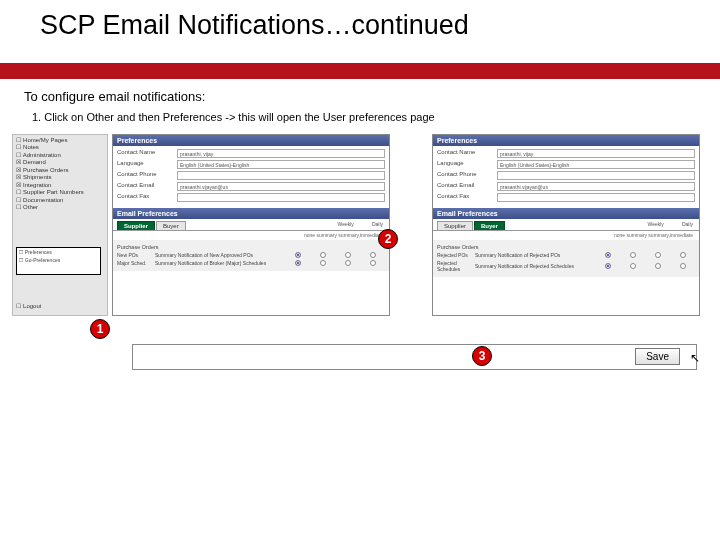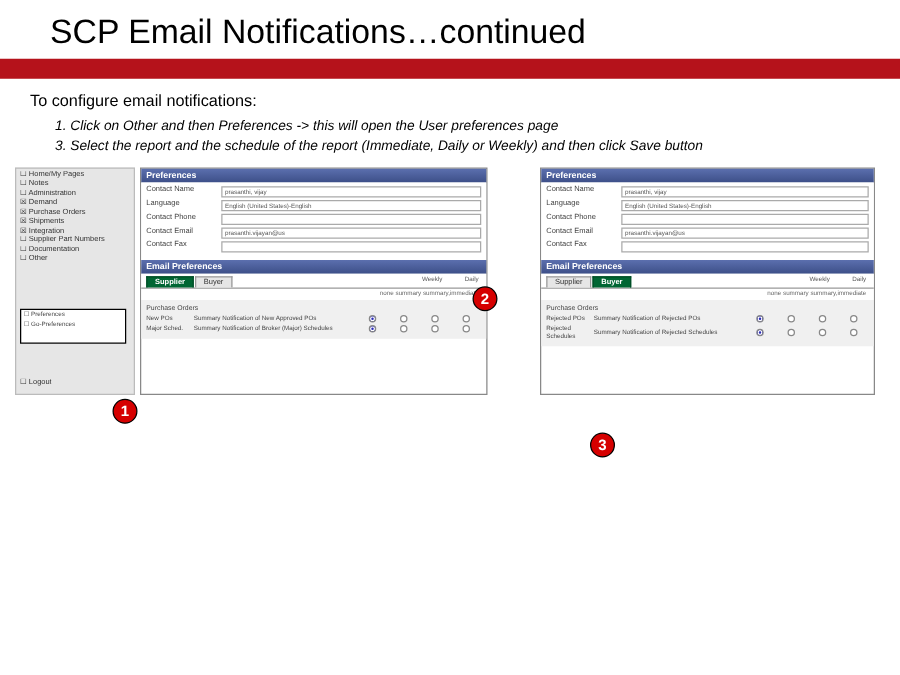--- a/index.html
+++ b/index.html
@@ -13,35 +13,34 @@
   }
   .title-bar {
     position: relative;
     padding: 10px 0 0 0;
   }
   .title {
     font-size: 27px;
     font-weight: normal;
     color: #000;
     padding-left: 40px;
-    padding-bottom: 6px;
+    padding-bottom: 22px;
   }
   .red-band {
     background: #b5121b;
     height: 16px;
     width: 100%;
   }
   .intro {
     font-size: 13px;
     color: #000;
     padding: 10px 17px 2px 24px;
   }
   .steps {
-    padding: 4px 30px 8px 44px;
-    font-style: italic;
+    padding: 4px 30px 8px 32px;
   }
   .step {
     font-size: 11px;
     color: #000;
     line-height: 1.45;
   }
   .demo-area {
     position: relative;
     width: 695px;
     height: 230px;
@@ -215,21 +214,20 @@
 <body>
 
 <div class="title-bar">
   <h1 class="title">SCP Email Notifications…continued</h1>
   <div class="red-band"></div>
 </div>
 
 <div class="intro">To configure email notifications:</div>
 <div class="steps">
   <div class="step">1. Click on Other and then Preferences -&gt; this will open the User preferences page</div>
-  <div class="step">3. Select the report and the schedule of the report (Immediate, Daily or Weekly) and then click Save button</div>
 </div>
 
 <div class="demo-area">
 
   <div class="nav-shot">
     <span class="it">☐ Home/My Pages</span>
     <span class="it">☐ Notes</span>
     <span class="it">☐ Administration</span>
     <span class="it">☒ Demand</span>
     <span class="it">☒ Purchase Orders</span>
@@ -356,18 +354,22 @@
         <span class="radios">
             <span class="r sel"></span>
             <span class="r"></span>
             <span class="r"></span>
             <span class="r"></span>
           </span>
       </div>
     </div>
   </div>
 
+  <div class="save-bar">
+    <button class="save-btn">Save</button>
+    <span class="cursor">↖</span>
+  </div>
 
   <div class="callout c1">1</div>
   <div class="callout c2">2</div>
   <div class="callout c3">3</div>
 
 </div>
 
 </body></html>

